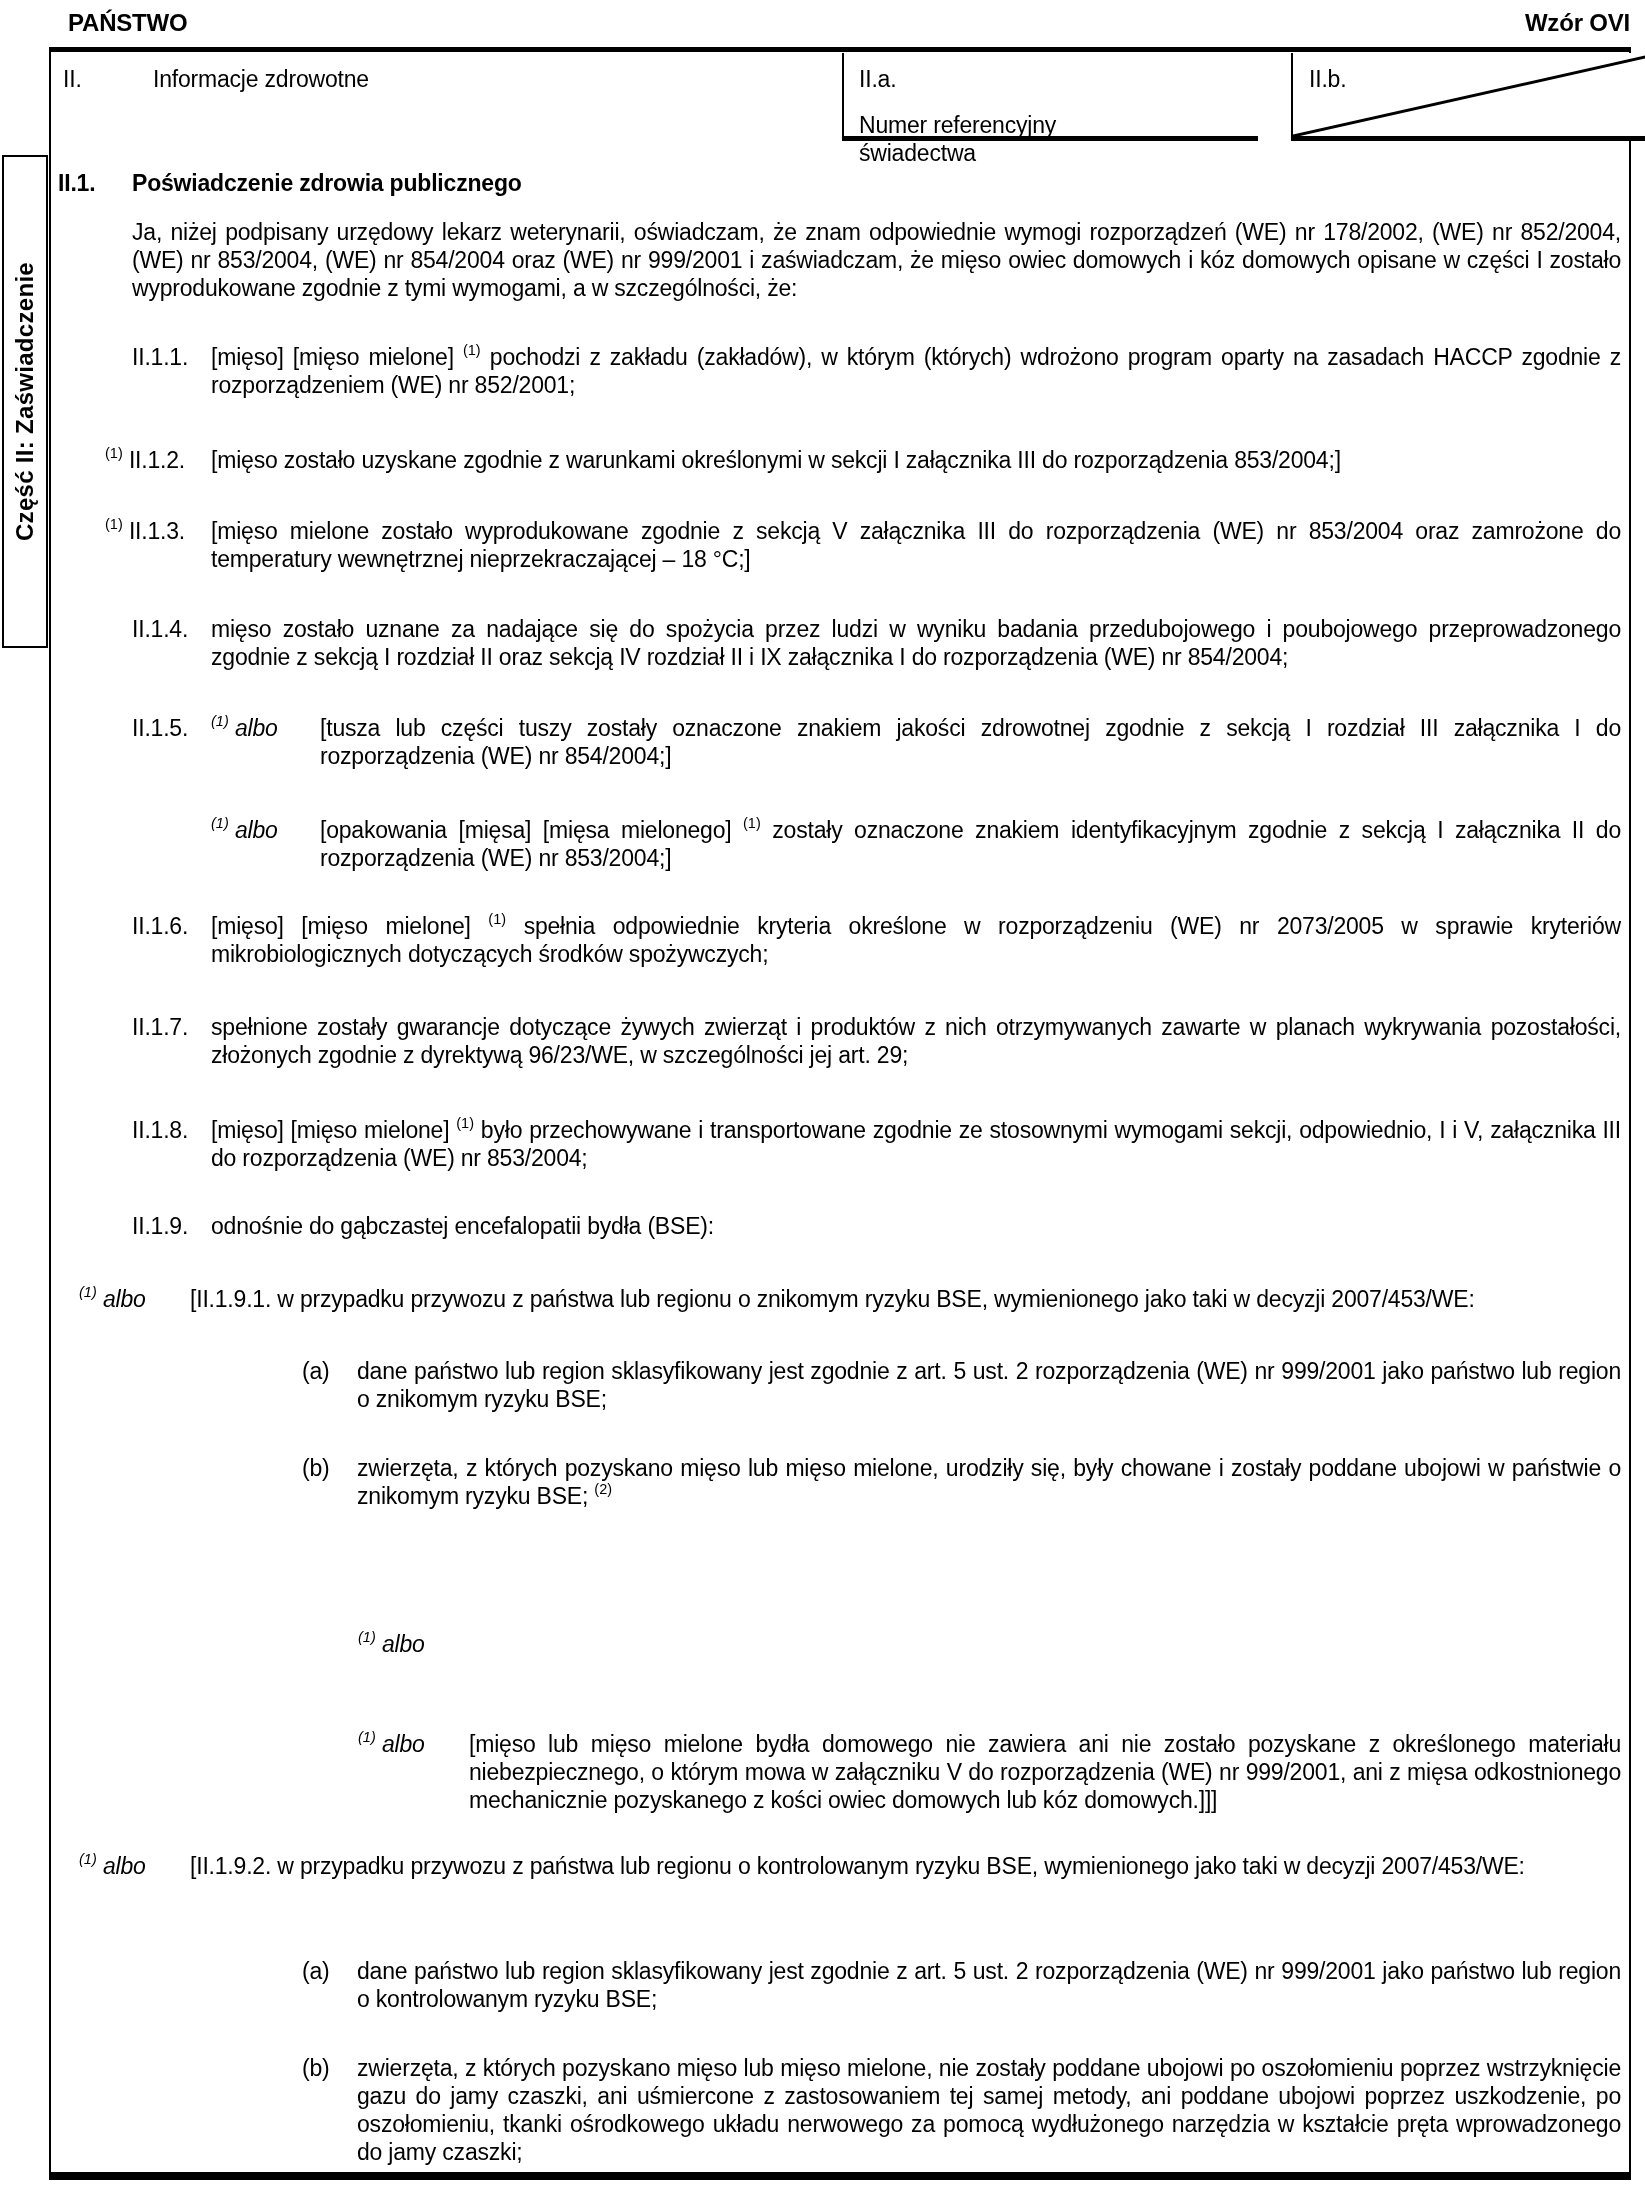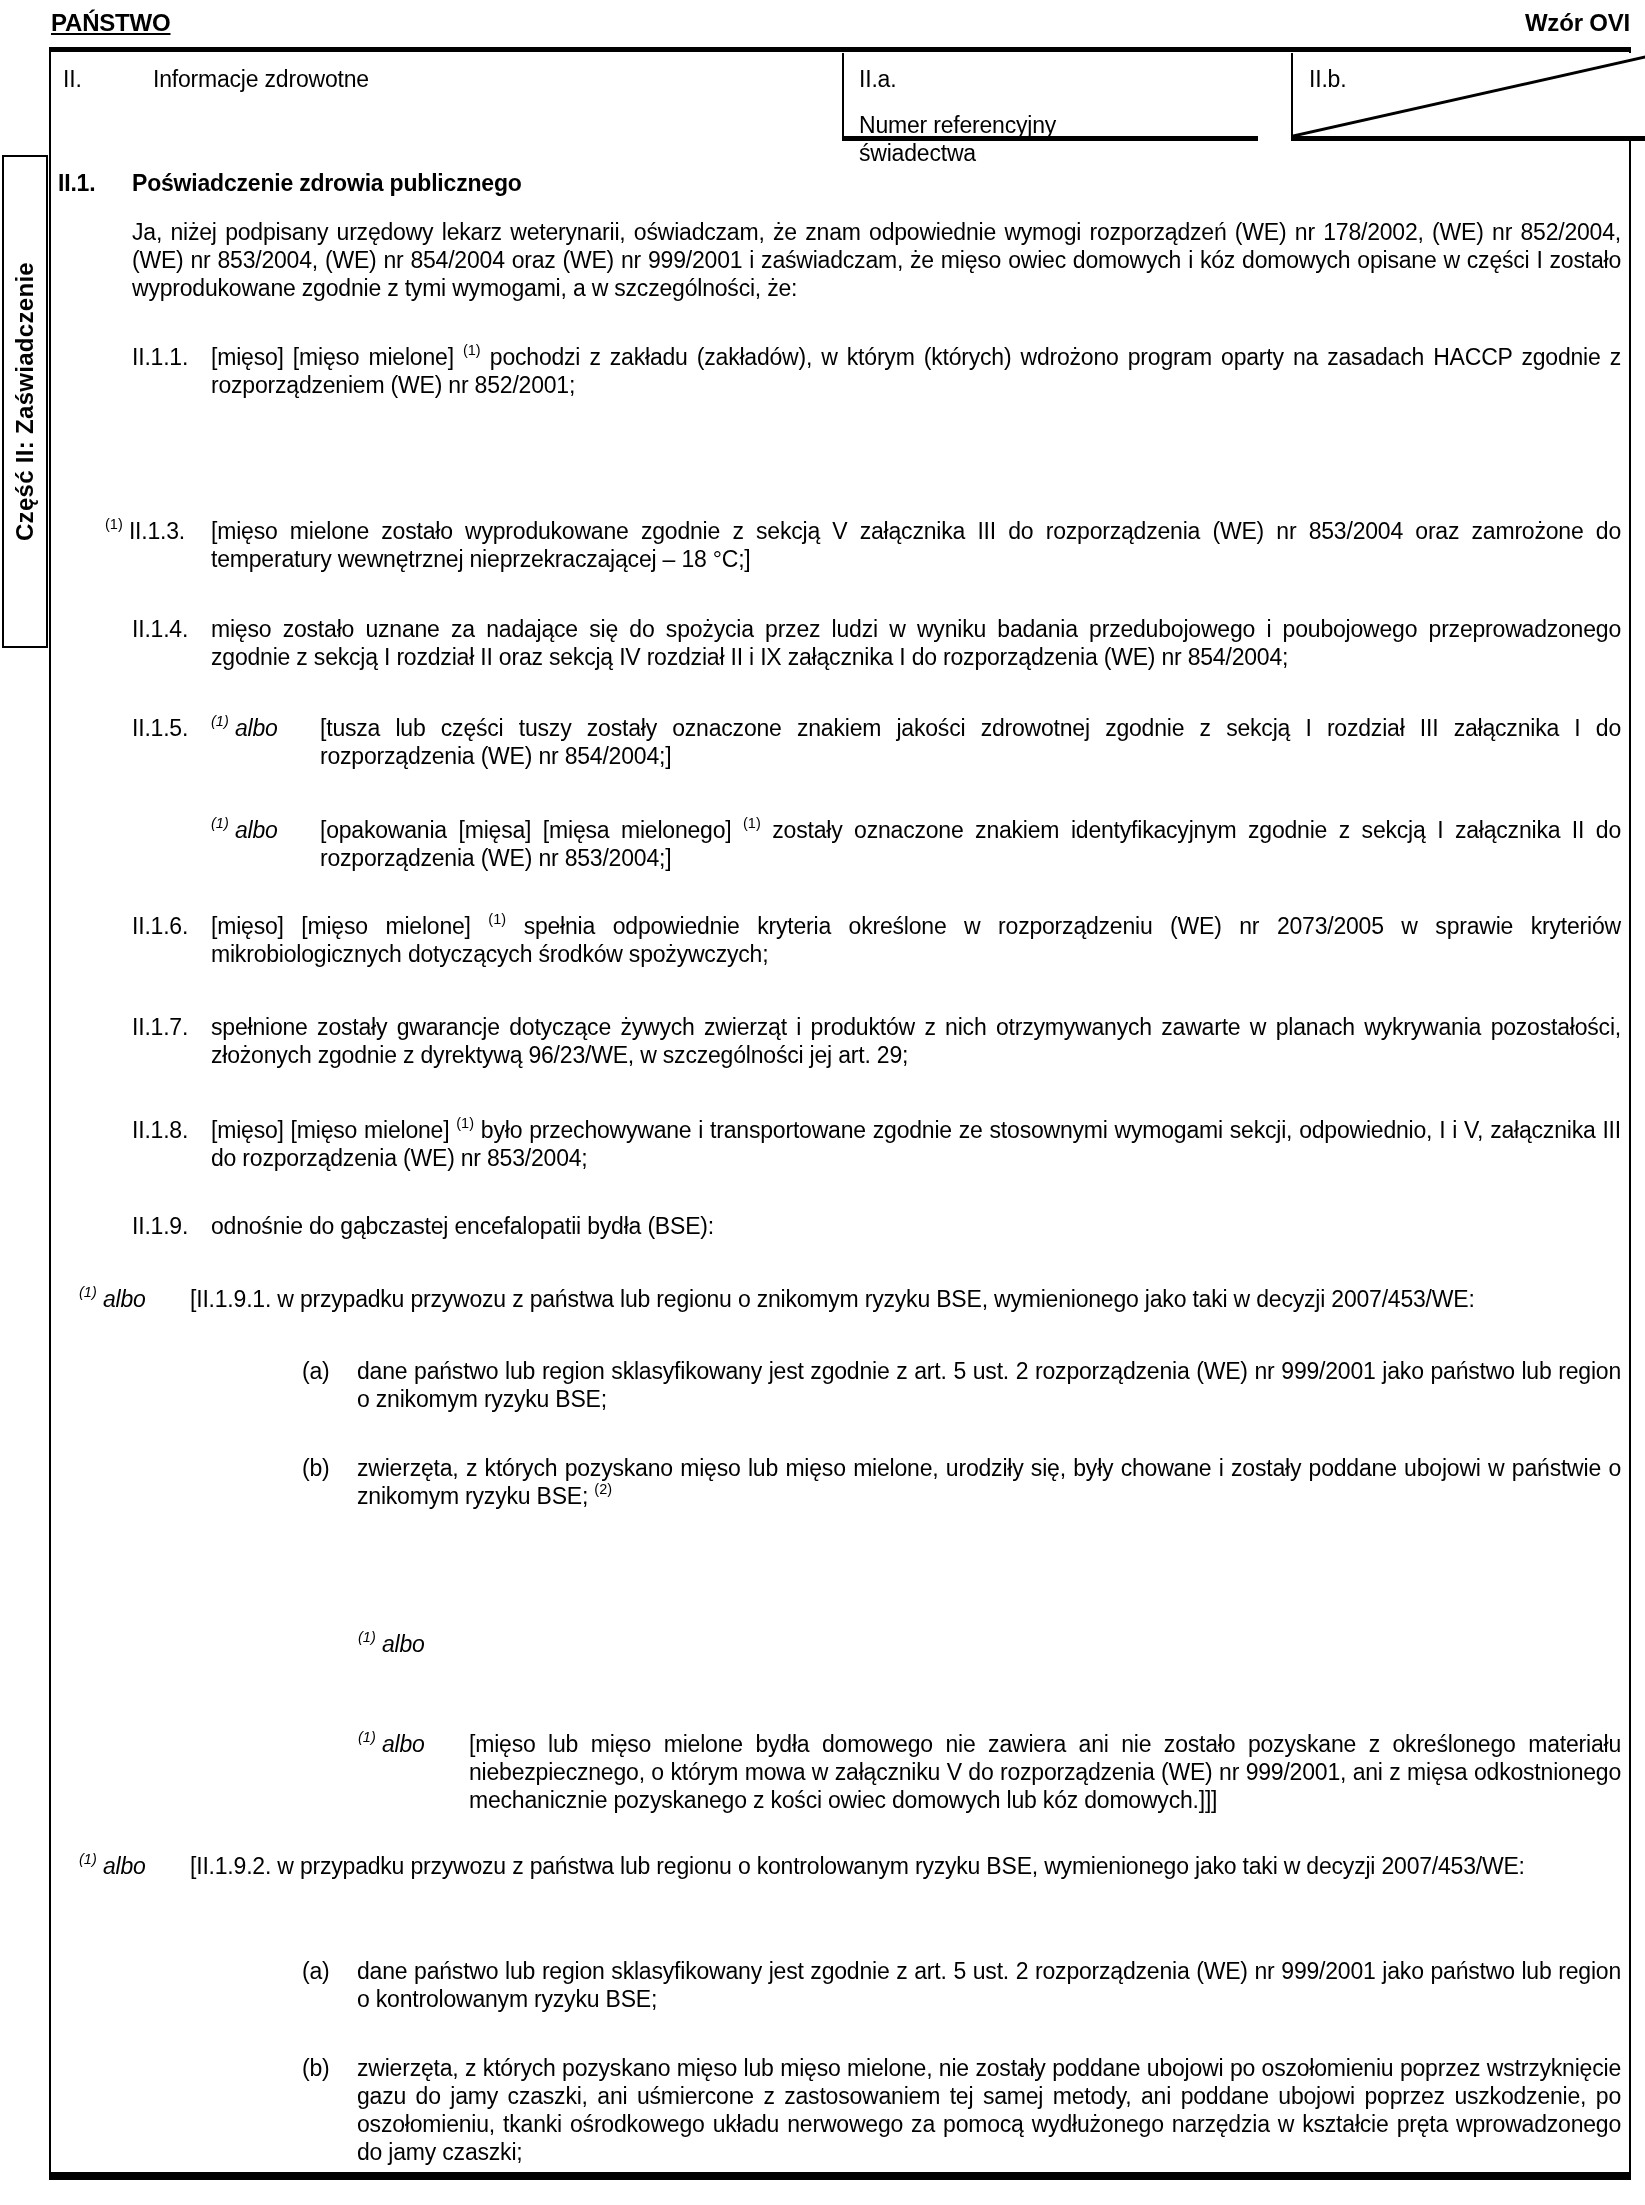--- a/index.html
+++ b/index.html
@@ -2,21 +2,21 @@
 <html style="font-size:9.3px"><head>
 <meta charset="utf-8">
 <style>
   html,body { margin:0; padding:0; background:#fff; }
   .page {
     position:relative; width:1646px; height:2205px; background:#ffffff;
     font-family:"Liberation Sans", sans-serif; color:#000;
     font-size:23px; line-height:28px; letter-spacing:-0.2px; overflow:hidden;
   }
   .hdr { position:absolute; top:9.3px; font-weight:700; font-size:24px; white-space:nowrap; }
-  .hdr-left  { left:51px;text-decoration:underline; }
+  .hdr-left  { left:68px; }
   .hdr-right { right:16px; }
 
   .mainbox {
     position:absolute; left:49px; top:47px; right:15px; bottom:25.5px;
     border:solid #000; border-width:5.8px 2.3px 8px 2.3px; box-sizing:border-box;
   }
   .cell {
     position:absolute; top:53px; height:88px; box-sizing:border-box;
     border-left:2.3px solid #000; border-bottom:5.8px solid #000; background:#fff;
   }
@@ -85,20 +85,24 @@
 
   <div class="par" style="top:218px">
     <div class="body" style="margin-left:132px">Ja, niżej podpisany urzędowy lekarz weterynarii, oświadczam, że znam odpowiednie wymogi rozporządzeń (WE) nr 178/2002, (WE) nr 852/2004, (WE) nr 853/2004, (WE) nr 854/2004 oraz (WE) nr 999/2001 i zaświadczam, że mięso owiec domowych i kóz domowych opisane w części I zostało wyprodukowane zgodnie z tymi wymogami, a w szczególności, że:</div>
   </div>
 
   <div class="par" style="top:343px">
     <span class="lbl" style="left:132px"><span>II.1.1.</span></span>
     <div class="body" style="margin-left:211px"><span>[mięso] [mięso mielone] </span><sup>(1)</sup><span> pochodzi z zakładu (zakładów), w którym (których) wdrożono program oparty na zasadach HACCP zgodnie z rozporządzeniem (WE) nr 852/2001;</span></div>
   </div>
 
+  <div class="par" style="top:446px">
+    <span class="lbl" style="left:105px"><sup>(1)</sup><span> II.1.2.</span></span>
+    <div class="body" style="margin-left:211px"><span>[mięso zostało uzyskane zgodnie z warunkami określonymi w sekcji I załącznika III do rozporządzenia 853/2004;]</span></div>
+  </div>
 
   <div class="par" style="top:517px">
     <span class="lbl" style="left:105px"><sup>(1)</sup><span> II.1.3.</span></span>
     <div class="body" style="margin-left:211px"><span>[mięso mielone zostało wyprodukowane zgodnie z sekcją V załącznika III do rozporządzenia (WE) nr 853/2004 oraz zamrożone do temperatury wewnętrznej nieprzekraczającej – 18 °C;]</span></div>
   </div>
 
   <div class="par" style="top:615px">
     <span class="lbl" style="left:132px"><span>II.1.4.</span></span>
     <div class="body" style="margin-left:211px"><span>mięso zostało uznane za nadające się do spożycia przez ludzi w wyniku badania przedubojowego i poubojowego przeprowadzonego zgodnie z sekcją I rozdział II oraz sekcją IV rozdział II i IX załącznika I do rozporządzenia (WE) nr 854/2004;</span></div>
   </div>

